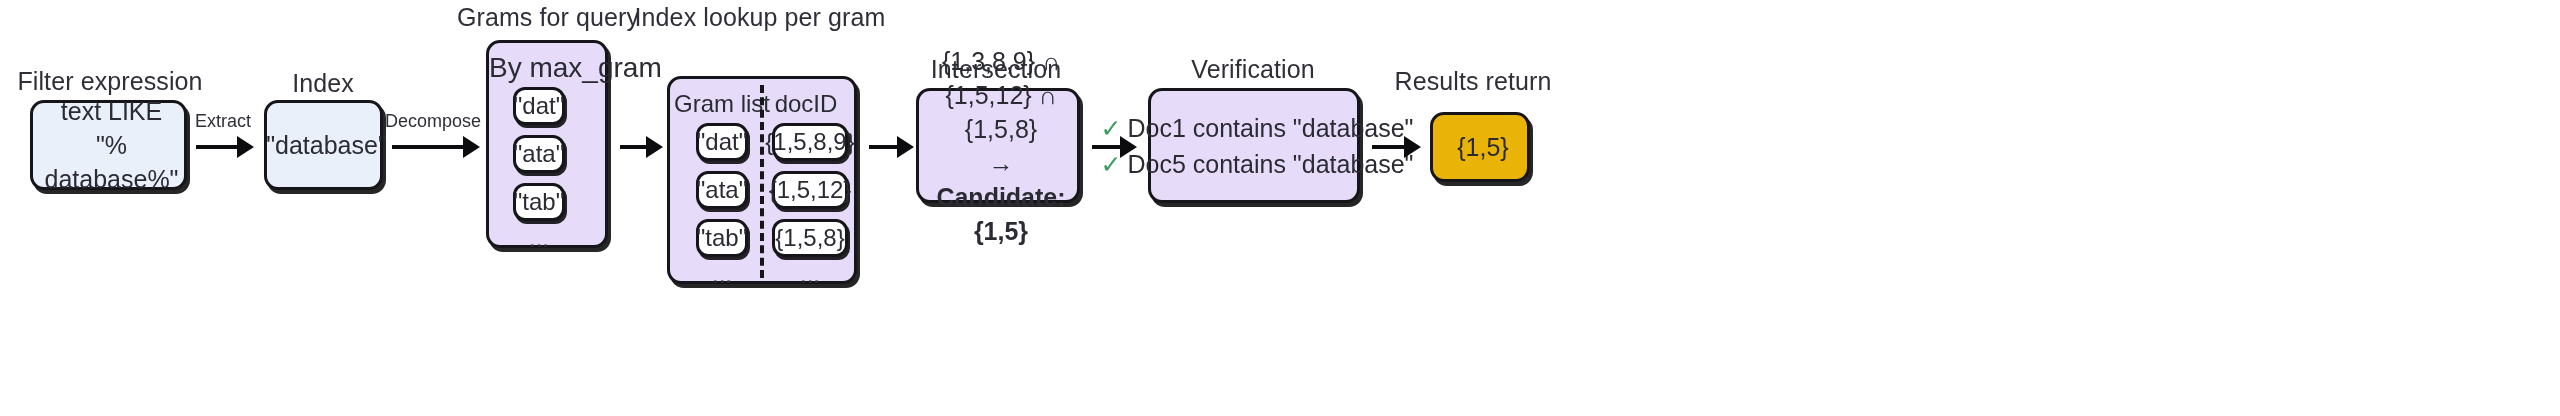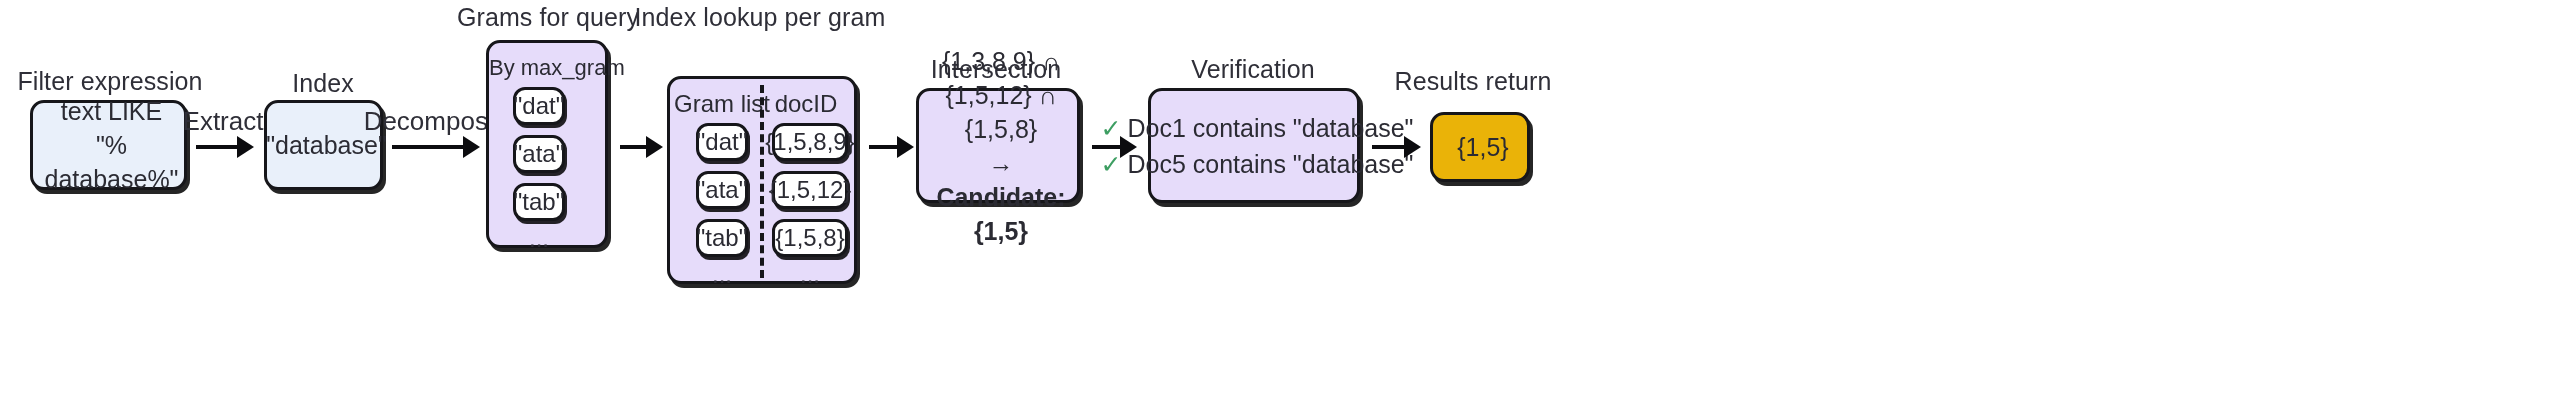--- a/index.html
+++ b/index.html
@@ -61,21 +61,21 @@
     border-radius: 14px;
     background: #e6dcfa;
     box-shadow: 3px 4px 0 rgba(0,0,0,0.85);
   }
   .panel-title {
     position: absolute;
     top: 10px;
     left: 0;
     right: 0;
     text-align: right;
-    font-size: 22px;
+    font-size: 28px;
     line-height: 30px;
     color: #2b2b33;
     white-space: nowrap;
   }
   .col-title {
     position: absolute;
     top: 10px;
     text-align: center;
     font-size: 24px;
     line-height: 30px;
@@ -126,21 +126,21 @@
     right: -3px;
     top: 50%;
     width: 0; height: 0;
     transform: translateY(-50%);
     border-top: 11px solid transparent;
     border-bottom: 11px solid transparent;
     border-left: 17px solid #0c0c0f;
   }
   .arrow-label {
     position: absolute;
-    font-size: 26px;
+    font-size: 18px;
     line-height: 28px;
     color: #2f2f38;
     white-space: nowrap;
     transform: translateX(-50%);
   }
 
   
   .line { display: block; }
   .bold { font-weight: bold; }
   .check {

